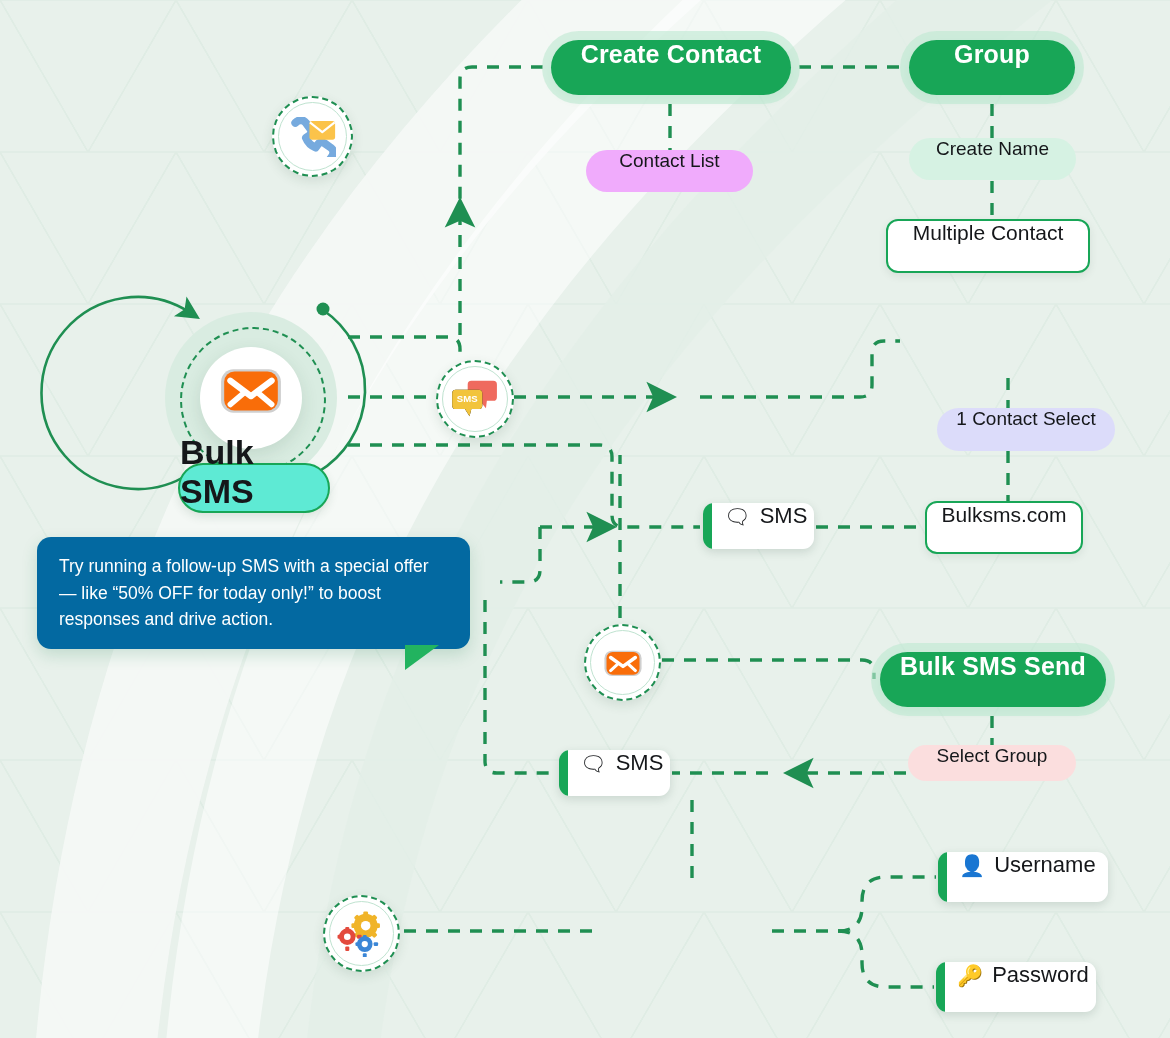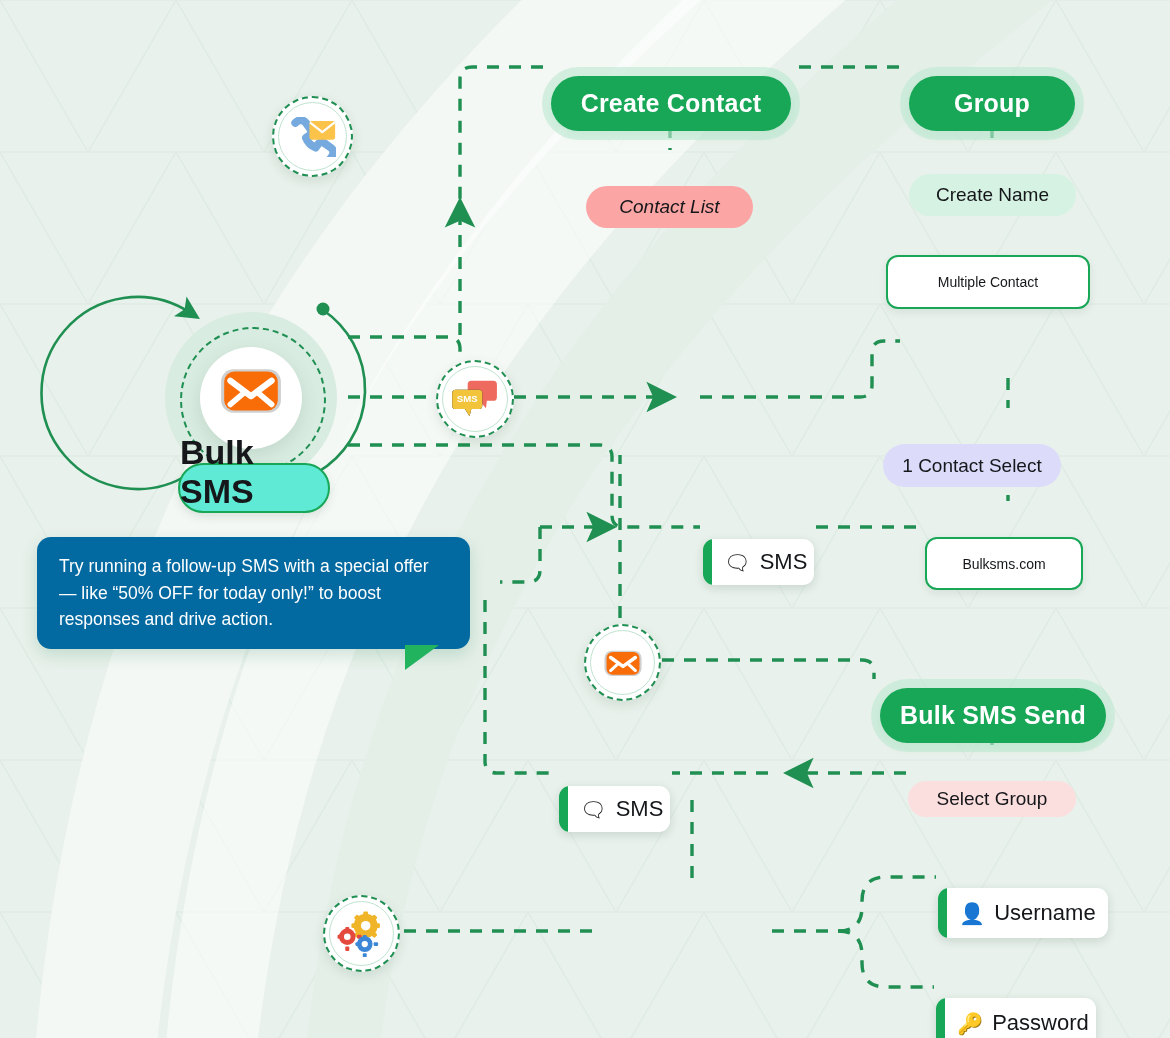--- a/index.html
+++ b/index.html
@@ -11,33 +11,33 @@
   }
   #stage{position:relative;width:1170px;height:1038px;overflow:hidden;background:#e7f0ea;}
 
   
   .bg-svg{position:absolute;left:0;top:0;width:1170px;height:1038px;}
 
   
   .wires{position:absolute;left:0;top:0;width:1170px;height:1038px;pointer-events:none;}
 
   
-  .node{position:absolute;box-sizing:border-box;display:flex;align-items:center;justify-content:center;white-space:nowrap;margin-top:36px;}
+  .node{position:absolute;box-sizing:border-box;display:flex;align-items:flex-start;justify-content:center;white-space:nowrap;}
 
   .pill-green{
     background:#18a657;color:#fff;border-radius:40px;
     font-size:25px;font-weight:700;letter-spacing:.2px;
     box-shadow:0 0 0 9px rgba(190,233,210,.62), 0 4px 10px rgba(24,166,87,.14);
   }
   .pill-soft{
     border-radius:30px;font-size:19px;color:#15171a;font-weight:400;
   }
   .box-white{
     background:#fff;border:2px solid #18a657;border-radius:12px;
-    font-size:14px;color:#15171a;
+    font-size:21px;color:#15171a;
     box-shadow:0 3px 9px rgba(30,60,45,.09);
   }
   .chip{
     background:#fff;border-radius:11px;overflow:hidden;
     font-size:22px;color:#15171a;font-weight:400;
     box-shadow:0 3px 10px rgba(30,60,45,.15);
     justify-content:flex-start;
   }
   .chip .bar{width:9px;align-self:stretch;background:#18a657;flex:0 0 9px;}
   .chip .chip-in{display:flex;align-items:center;gap:9px;padding:0 17px 0 12px;}
@@ -187,34 +187,34 @@
   </div>
 
   <div class="node pill-green" style="left:551px;top:40px;width:240px;height:55px;">
     <span>Create Contact</span>
   </div>
 
   <div class="node pill-green" style="left:909px;top:40px;width:166px;height:55px;">
     <span>Group</span>
   </div>
 
-  <div class="node pill-soft" style="left:586px;top:150px;width:167px;height:42px;background:#fca5a5;font-style:italic;">
+  <div class="node pill-soft" style="left:586px;top:150px;width:167px;height:42px;background:#f0abfc;">
     <span>Contact List</span>
   </div>
 
   <div class="node pill-soft" style="left:909px;top:138px;width:167px;height:42px;background:#d6f2e3;">
     <span>Create Name</span>
   </div>
 
   <div class="node box-white" style="left:886px;top:219px;width:204px;height:54px;">
     <span>Multiple Contact</span>
   </div>
 
 
-  <div class="node pill-soft" style="left:883px;top:408px;width:178px;height:43px;background:#dcdcfa;">
+  <div class="node pill-soft" style="left:937px;top:408px;width:178px;height:43px;background:#dcdcfa;">
     <span>1 Contact Select</span>
   </div>
 
   <div class="node box-white" style="left:925px;top:501px;width:158px;height:53px;">
     <span>Bulksms.com</span>
   </div>
 
   <div class="node chip" style="left:703px;top:503px;width:111px;height:46px;">
     <span class="bar"></span>
     <span class="chip-in">

